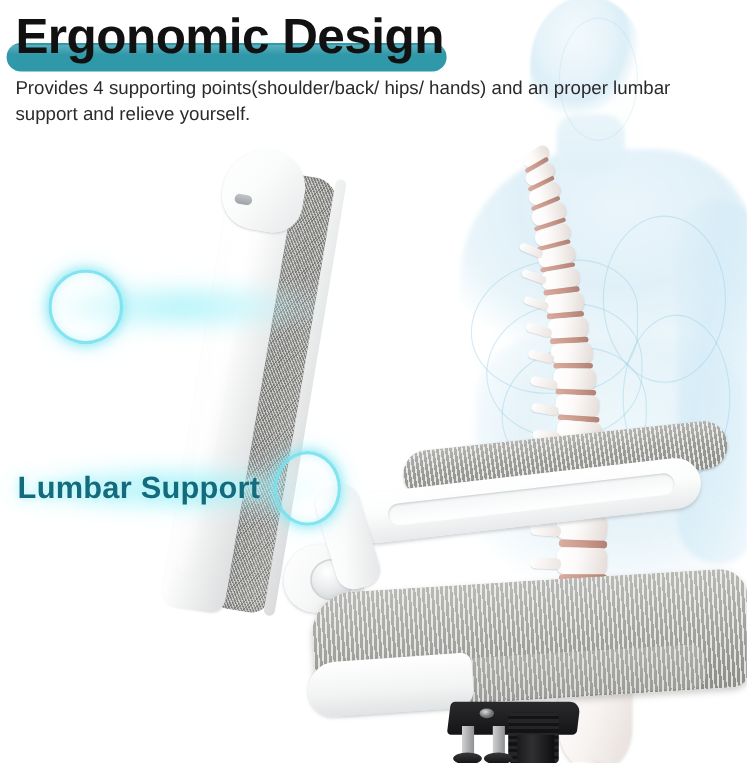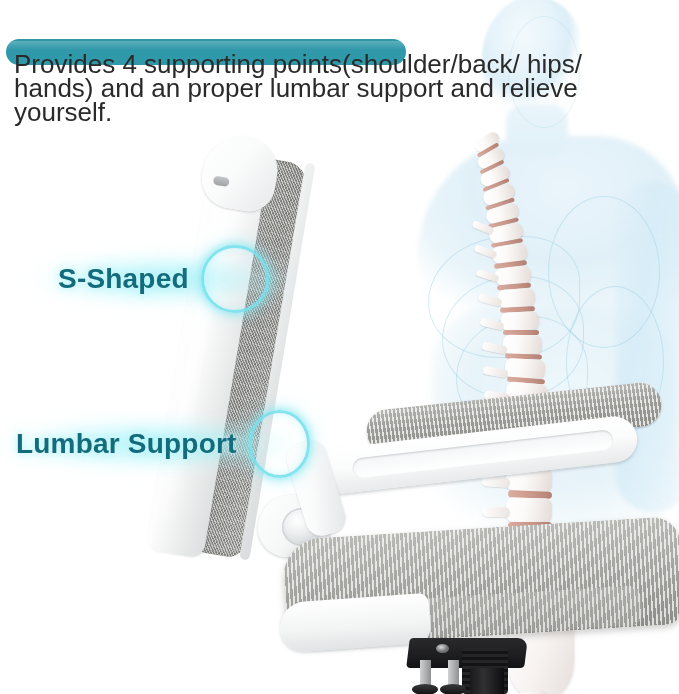--- a/index.html
+++ b/index.html
@@ -14,22 +14,22 @@
   #title-pill{position:absolute;left:6px;top:39px;width:400px;height:26px;
               background:#2f98a9;border-radius:14px;}
   #title-pill::after{content:"";position:absolute;left:2px;top:2px;right:2px;height:9px;
               border-radius:10px 10px 6px 6px;
               background:linear-gradient(180deg,rgba(255,255,255,.22),rgba(255,255,255,0));}
 
   #page-title{position:absolute;left:14px;top:8px;
               font-size:45px;line-height:50px;font-weight:bold;color:#111;
               letter-spacing:-0.5px;white-space:nowrap;}
 
-  #subtitle{position:absolute;left:14px;top:52px;width:600px;
-            font-size:26px;line-height:24px;color:#2a2a2a;font-weight:400;}
+  #subtitle{position:absolute;left:14px;top:68px;width:600px;
+            font-size:17px;line-height:24px;color:#2a2a2a;font-weight:400;}
 
   
   #anatomy{position:absolute;left:398px;top:-14px;width:300px;height:640px;z-index:5;}
 
   .torso{position:absolute;border-radius:50%;
          background:radial-gradient(60% 60% at 38% 28%,#eef7fb 0%,#e4f1f8 45%,#dfeef6 70%,rgba(233,245,250,0) 100%);
          filter:blur(0.6px);}
 
   
   #head{left:84px;top:10px;width:104px;height:126px;border-radius:52% 52% 46% 46%;
@@ -307,26 +307,26 @@
     <div id="cyl-shaft"></div>
 
     <div class="caster-stem" style="left:420px;top:660px;"></div>
     <div class="caster-wheel" style="left:412px;top:684px;"></div>
     <div class="caster-stem" style="left:448px;top:660px;"></div>
     <div class="caster-wheel" style="left:440px;top:684px;"></div>
   </div>
 
   <div id="header">
     <div id="title-pill"></div>
+    <div id="page-title">Ergonomic Design</div>
     <div id="subtitle">Provides 4 supporting points(shoulder/back/ hips/ hands) and an proper lumbar support and relieve yourself.</div>
   </div>
 
   <div class="callout" id="callout-s-shaped">
     <div class="glow-band"></div>
-    <div class="callout-text">S-Shaped</div>
     <div class="callout-ring"></div>
   </div>
 
   <div class="callout" id="callout-lumbar">
     <div class="glow-band"></div>
     <div class="callout-text">Lumbar Support</div>
     <div class="callout-ring"></div>
   </div>
 
 

